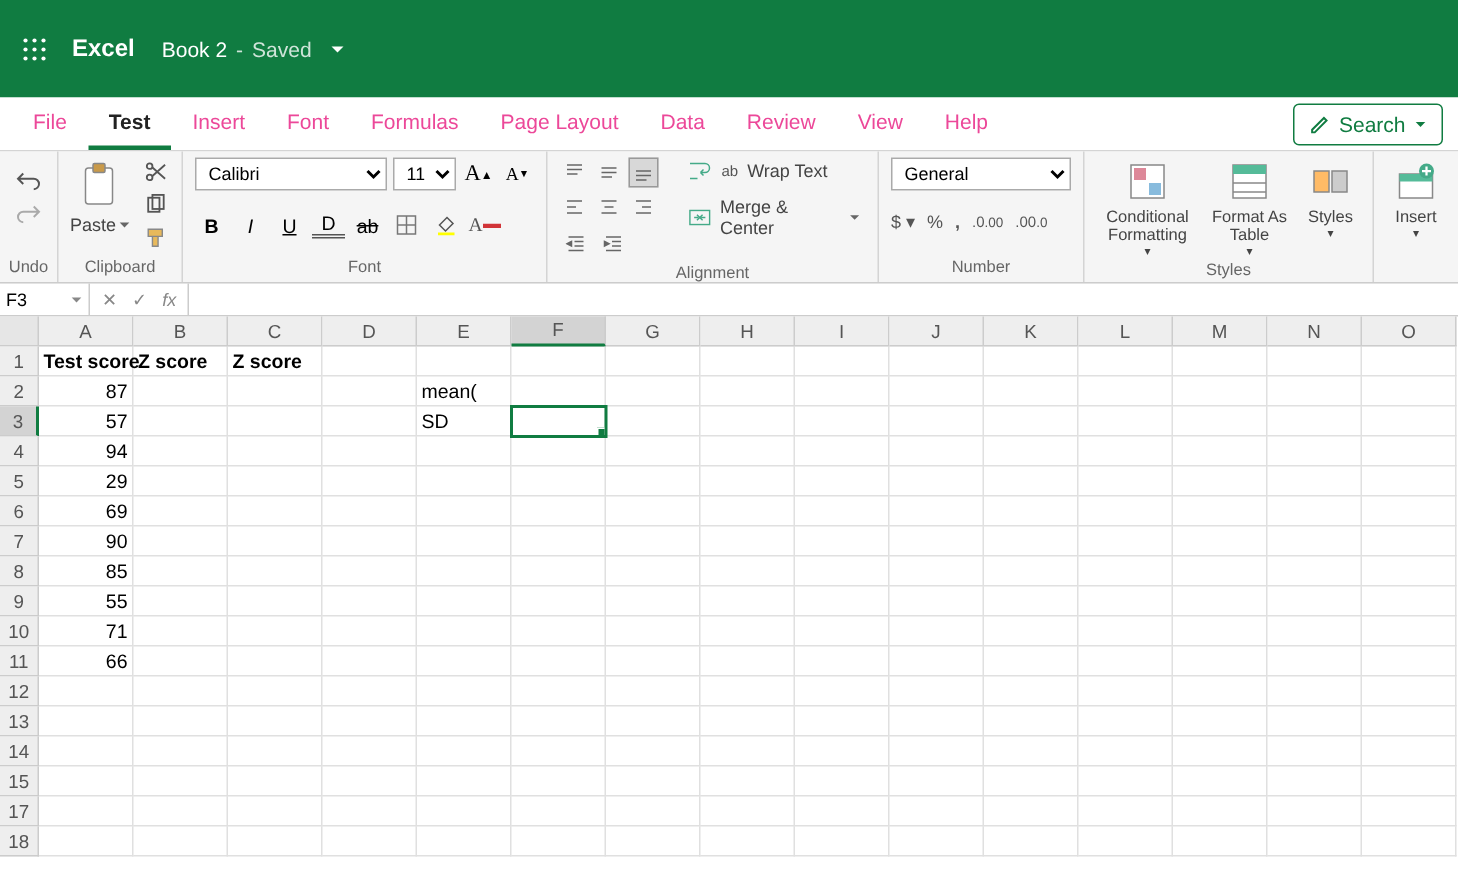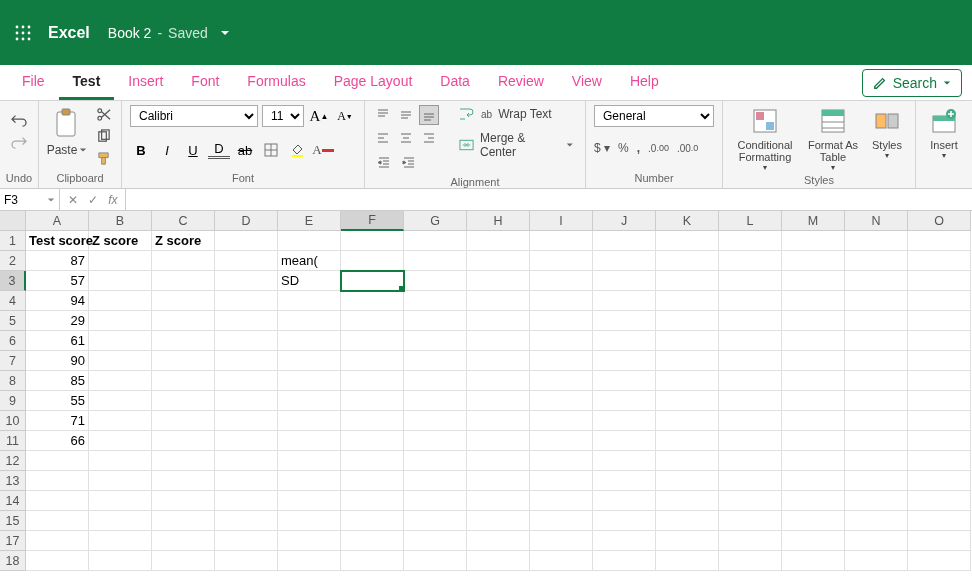--- a/index.html
+++ b/index.html
@@ -520,21 +520,21 @@
         <div class="cell" style="position: relative;"></div>
         <div class="cell" style="position: relative;"></div>
         <div class="cell" style="position: relative;"></div>
         <div class="cell" style="position: relative;"></div>
         <div class="cell" style="position: relative;"></div>
         <div class="cell" style="position: relative;"></div>
         <div class="cell" style="position: relative;"></div>
       </div>
       <div class="row">
         <div class="row-h">6</div>
-        <div class="cell r" style="position: relative;">61</div>
+        <div class="cell r" style="position: relative;">69</div>
         <div class="cell" style="position: relative;"></div>
         <div class="cell" style="position: relative;"></div>
         <div class="cell" style="position: relative;"></div>
         <div class="cell" style="position: relative;"></div>
         <div class="cell" style="position: relative;"></div>
         <div class="cell" style="position: relative;"></div>
         <div class="cell" style="position: relative;"></div>
         <div class="cell" style="position: relative;"></div>
         <div class="cell" style="position: relative;"></div>
         <div class="cell" style="position: relative;"></div>

